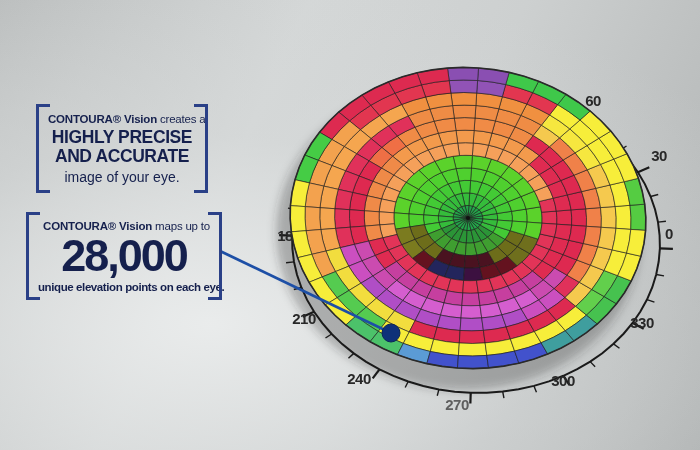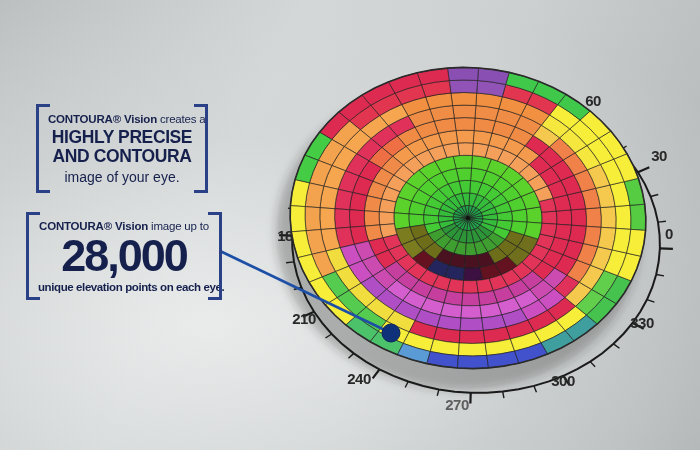--- a/index.html
+++ b/index.html
@@ -14,21 +14,21 @@
   svg{position:absolute;left:0;top:0;}
 
   .callout{position:absolute;text-align:center;color:var(--navy);z-index:5;}
   .callout::before,.callout::after{content:"";position:absolute;top:0;bottom:0;width:11px;}
   .callout::before{left:0;border:3px solid var(--bracket);border-right:none;}
   .callout::after{right:0;border:3px solid var(--bracket);border-left:none;}
 
   .c1{left:36px;top:104px;width:148px;padding:9px 12px 8px;}
   .c2{left:26px;top:212px;width:172px;padding:8px 12px 7px;}
 
-  .l1{font-size:11.5px;letter-spacing:-0.2px;margin:0 0 3px;white-space:nowrap;}
+  .l1{font-size:11.5px;letter-spacing:-0.2px;margin:0 0 3px;white-space:nowrap;text-align:right;}
   .b{font-weight:bold;}
   .c1 .big{font-size:17.5px;font-weight:bold;line-height:1.1;margin:0;letter-spacing:-0.4px;white-space:nowrap;}
   .l3{font-size:14px;margin:2px 0 0;}
   .num{font-size:45px;font-weight:bold;line-height:0.95;margin:1px 0 3px;letter-spacing:-2px;}
   .l4{font-size:11.5px;font-weight:bold;margin:0;letter-spacing:-0.4px;white-space:nowrap;}
 </style>
 </head>
 <body style="--navy: #15204d; --bracket: #2a4087; --bg1: #bcbfbf; --bg2: #d4d7d7; --bg3: #cdd0d0; --bg4: #aeb1b1;">
 
 <div id="stage">
@@ -462,23 +462,23 @@
       </g>
       <path d="M645.6 230.4L645.8 217.3L644.7 204.2L642.2 191.2L638.4 178.3L633.4 165.8L627.0 153.7L619.5 142.1L610.8 131.1L601.0 120.7L590.2 111.0L578.4 102.2L565.9 94.3L552.6 87.3L538.6 81.3L524.1 76.3L509.2 72.4L493.9 69.6L478.5 68.0L463.0 67.4L447.5 68.1L432.2 69.9L417.1 72.8L402.5 76.8L388.3 81.9L374.7 88.0L361.9 95.1L349.9 103.1L338.7 112.0L328.6 121.8L319.5 132.2L311.5 143.3L304.7 155.0L299.2 167.2L295.0 179.7L292.0 192.6L290.4 205.6L290.2 218.7L291.3 231.8L293.8 244.8L297.6 257.7L302.6 270.2L309.0 282.3L316.5 293.9L325.2 304.9L335.0 315.3L345.8 325.0L357.6 333.8L370.1 341.7L383.4 348.7L397.4 354.7L411.9 359.7L426.8 363.6L442.1 366.4L457.5 368.0L473.0 368.6L488.5 367.9L503.8 366.1L518.9 363.2L533.5 359.2L547.7 354.1L561.3 348.0L574.1 340.9L586.1 332.9L597.3 324.0L607.4 314.2L616.5 303.8L624.5 292.7L631.3 281.0L636.8 268.8L641.0 256.3L644.0 243.4L645.6 230.4Z" fill="none" stroke="#2a2a2a" stroke-width="1.6"></path>
       <circle cx="468" cy="218" r="2" fill="#111"></circle>
       <line x1="220" y1="251" x2="391" y2="333" stroke="#1d4fa6" stroke-width="2.8"></line>
       <circle cx="391" cy="333" r="9" fill="#0f3179" stroke="#0b2558" stroke-width="1"></circle>
     </svg>
 
   <div class="callout c1">
     <p class="l1"><span class="b">CONTOURA® Vision</span><span> creates a</span></p>
     <p class="big">HIGHLY PRECISE</p>
-    <p class="big">AND CONTOURA</p>
+    <p class="big">AND ACCURATE</p>
     <p class="l3">image of your eye.</p>
   </div>
 
   <div class="callout c2">
-    <p class="l1"><span class="b">CONTOURA® Vision</span><span> image up to</span></p>
+    <p class="l1"><span class="b">CONTOURA® Vision</span><span> maps up to</span></p>
     <p class="num">28,000</p>
     <p class="l4">unique elevation points on each eye.</p>
   </div>
 
 </div>
 
 </body></html>

